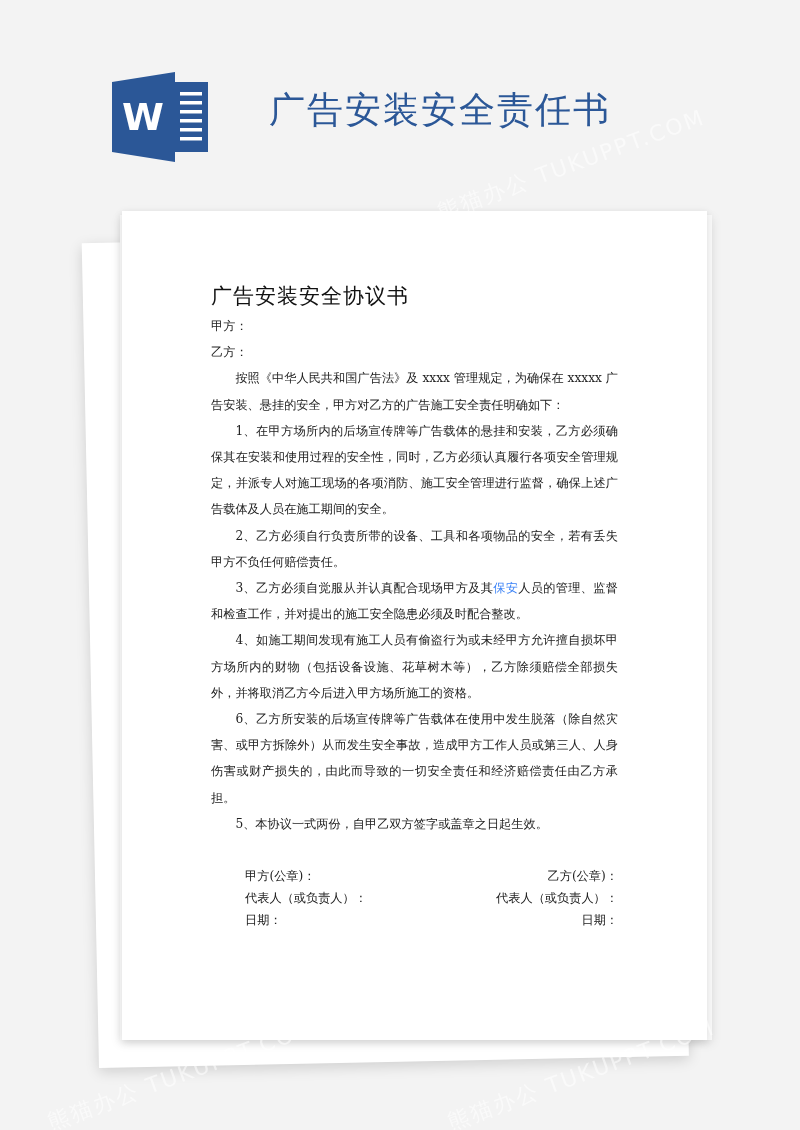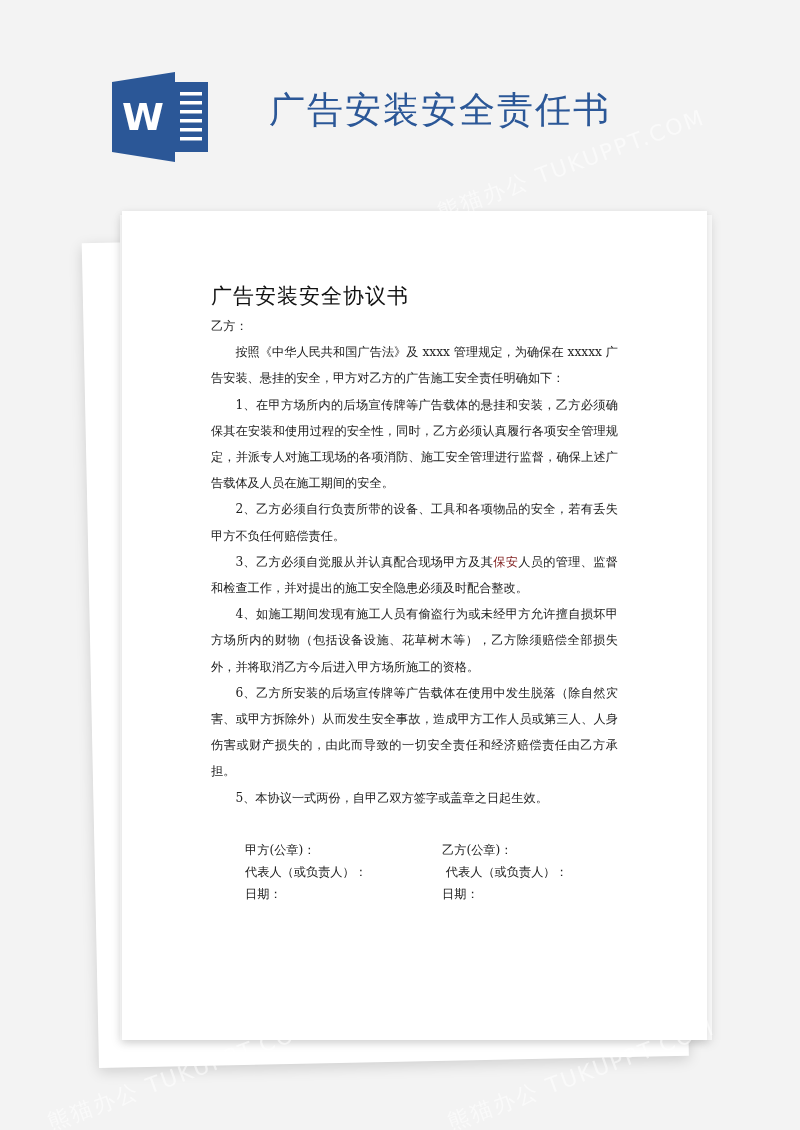--- a/index.html
+++ b/index.html
@@ -34,25 +34,25 @@
   .doc {
     position: absolute; left: 89px; top: 70px; width: 407px;
     color: #222; font-size: 12.2px; line-height: 26.2px;
   }
   .doc-title {
     font-size: 21px; line-height: 30px; margin-bottom: 2px;
     color: #111; letter-spacing: 1px;
   }
   .p { text-align: justify; }
   .indent { text-indent: 2em; }
-  .hl { color: #7f1d1d; margin-top: 19px; }
+  .hl { color: #3b82f6; margin-top: 19px; }
   .sign { margin-top: 28px; margin-left: 34px; }
   .sign-row { display: flex; height: 22px; line-height: 22px; }
   .sign-row .l { width: 197px; }
-  .sign-row .r { flex: 1; }
+  .sign-row .r { flex: 1; text-align: right; }
   .watermark {
     position: absolute; font-family: "DejaVu Sans", sans-serif; font-size: 22px;
     color: rgba(255,255,255,0.55); transform: rotate(-20deg); white-space: nowrap;
     letter-spacing: 2px; pointer-events: none;
   }
 </style>
 </head>
 <body>
 
 <div class="header">
@@ -71,20 +71,21 @@
   </svg>
   <div class="header-title">广告安装安全责任书</div>
 </div>
 
 <div class="page-back"></div>
 <div class="page-mid"></div>
 
 <div class="page">
   <div class="doc">
     <div class="doc-title">广告安装安全协议书</div>
+    <div class="p">甲方：</div>
     <div class="p">乙方：</div>
     <div class="p indent">按照《中华人民共和国广告法》及 xxxx 管理规定，为确保在 xxxxx 广告安装、悬挂的安全，甲方对乙方的广告施工安全责任明确如下：</div>
     <div class="p indent">1、在甲方场所内的后场宣传牌等广告载体的悬挂和安装，乙方必须确保其在安装和使用过程的安全性，同时，乙方必须认真履行各项安全管理规定，并派专人对施工现场的各项消防、施工安全管理进行监督，确保上述广告载体及人员在施工期间的安全。</div>
     <div class="p indent">2、乙方必须自行负责所带的设备、工具和各项物品的安全，若有丢失甲方不负任何赔偿责任。</div>
     <div class="p indent"><span>3、乙方必须自觉服从并认真配合现场甲方及其</span><span class="hl">保安</span><span>人员的管理、监督和检查工作，并对提出的施工安全隐患必须及时配合整改。</span></div>
     <div class="p indent">4、如施工期间发现有施工人员有偷盗行为或未经甲方允许擅自损坏甲方场所内的财物（包括设备设施、花草树木等），乙方除须赔偿全部损失外，并将取消乙方今后进入甲方场所施工的资格。</div>
     <div class="p indent">6、乙方所安装的后场宣传牌等广告载体在使用中发生脱落（除自然灾害、或甲方拆除外）从而发生安全事故，造成甲方工作人员或第三人、人身伤害或财产损失的，由此而导致的一切安全责任和经济赔偿责任由乙方承担。</div>
     <div class="p indent">5、本协议一式两份，自甲乙双方签字或盖章之日起生效。</div>
 
     <div class="sign">

